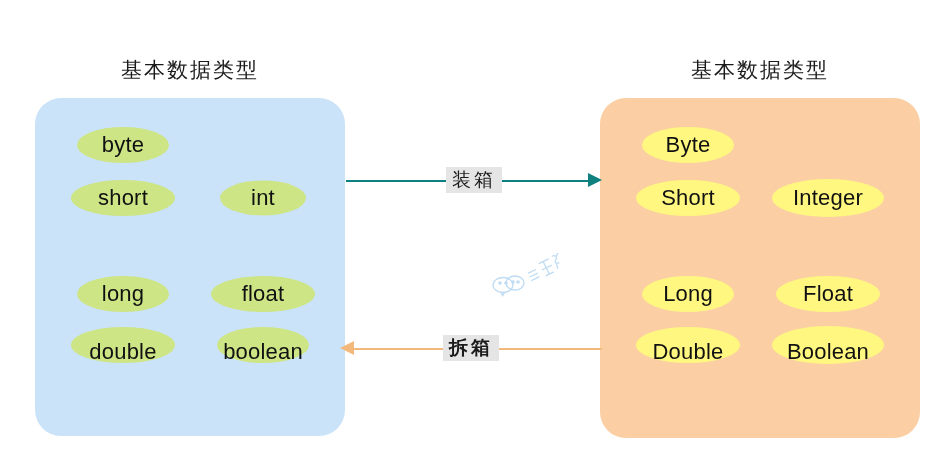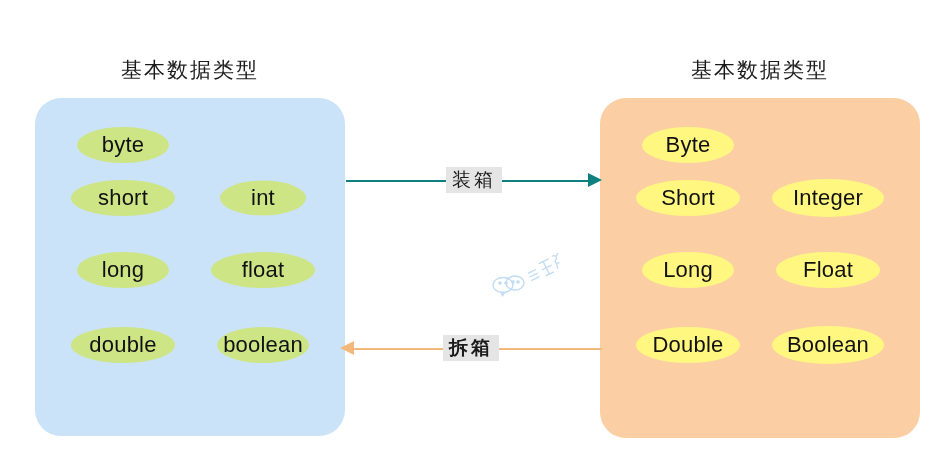--- a/index.html
+++ b/index.html
@@ -74,22 +74,22 @@
     letter-spacing: 0.2px;
   }
   #panel-left .ell  { background: #cde585; }
   #panel-right .ell { background: #fff780; }
 
   
   .col-a { left: 28px;  }
   .col-b { left: 168px; }
   .row-1 { top: 27px; }
   .row-2 { top: 80px; }
-  .row-3 { top: 152px; }
-  .row-4 { top: 227px; }
+  .row-3 { top: 176px; }
+  .row-4 { top: 227px; align-items: flex-end; }
 
   .bubble { width: 120px; height: 40px; }
 
   
   .e-90  { width: 92px;  height: 36px; }
   .e-100 { width: 104px; height: 36px; }
   .e-85  { width: 86px;  height: 35px; }
   .e-110 { width: 112px; height: 38px; }
   .e-150 { width: 154px; height: 38px; }
 

